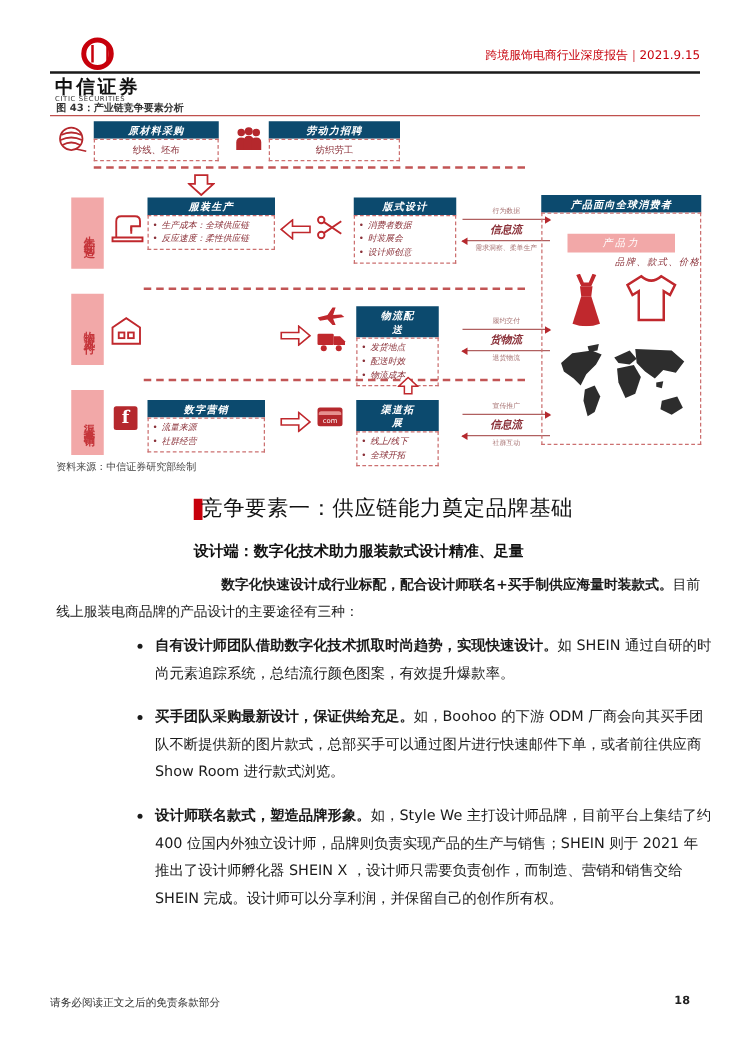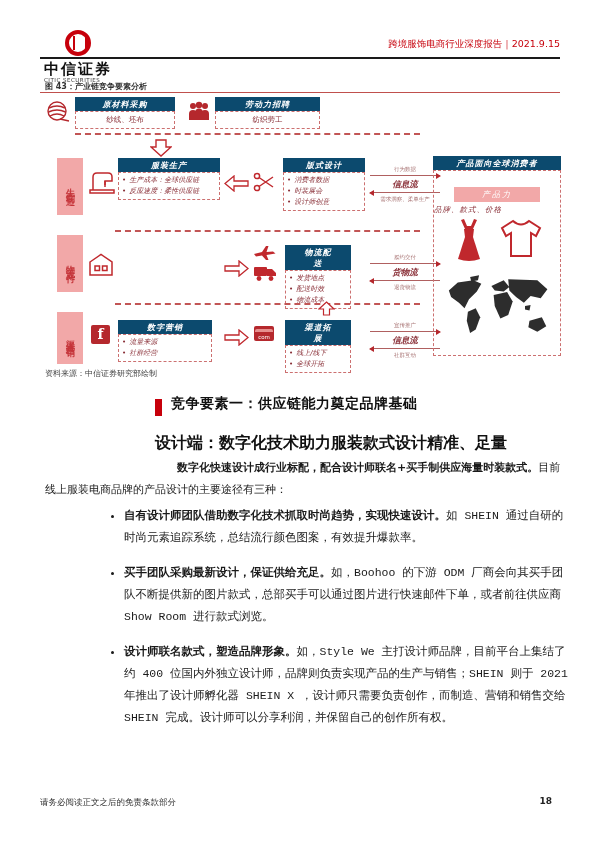--- a/index.html
+++ b/index.html
@@ -42,30 +42,30 @@
   .aline.l::before{content:"";position:absolute;left:-1px;top:-2.5px;border-right:5px solid #b5282d;
                   border-top:3px solid transparent;border-bottom:3px solid transparent;}
   .fb-icon{width:19px;height:19px;background:#b5282d;border-radius:2px;color:#fff;
            font-weight:bold;font-size:14px;text-align:center;line-height:19px;font-family:"DejaVu Serif",serif;}
   .com-icon{width:20px;height:15px;background:#b5282d;border-radius:2px;color:#fff;font-size:5.5px;
             text-align:center;display:flex;flex-direction:column;justify-content:flex-end;box-sizing:border-box;padding-bottom:1px;}
   .com-icon::before{content:"";height:3px;background:#e6908f;border-radius:2px 2px 0 0;margin:1px 1px 2px;}
   .consumer{border:1px dashed #cc7070;box-sizing:border-box;}
   .c-banner{background:#f2a8a8;color:#fff;font-size:8px;font-style:italic;text-align:center;
             padding:2px 0;letter-spacing:2px;}
-  .c-desc{font-size:7.5px;font-style:italic;color:#8a3038;text-align:left;margin-top:3px;letter-spacing:1px;}
+  .c-desc{font-size:7.5px;font-style:italic;color:#8a3038;text-align:right;margin-top:3px;letter-spacing:1px;}
   
   .src{position:absolute;left:45px;top:368px;font-size:8px;color:#444;}
   .sec-bar{position:absolute;left:155px;top:399px;width:7px;height:17px;background:#c7000b;}
-  .sec-h{position:absolute;left:171px;top:395px;font-size:14px;font-weight:bold;color:#111;letter-spacing:.5px;}
-  .sub-h{position:absolute;left:155px;top:433px;font-size:16px;font-weight:bold;color:#111;}
+  .sec-h{position:absolute;left:161px;top:395px;font-size:17px;font-weight:normal;color:#111;letter-spacing:.5px;}
+  .sub-h{position:absolute;left:155px;top:433px;font-size:12px;font-weight:bold;color:#111;}
   .body-p{position:absolute;left:45px;top:457px;width:516px;font-size:11px;line-height:22px;
           color:#1a1a1a;text-indent:132px;margin:0;}
   .body-list{position:absolute;left:112px;top:505px;width:446px;margin:0;padding-left:12px;}
-  .body-list li{font-size:11.5px;line-height:22px;color:#1a1a1a;margin-bottom:13px;font-family:Liberation Mono, monospace;}
+  .body-list li{font-size:11.5px;line-height:22px;color:#1a1a1a;margin-bottom:13px;}
   
   .foot-disc{position:absolute;left:40px;top:797px;font-size:8.5px;color:#333;}
   .foot-page{position:absolute;right:48px;top:796px;font-size:9px;font-weight:bold;color:#222;}
   svg{display:block;}
 </style>
 </head>
 <body>
 
 <div class="page">
 

